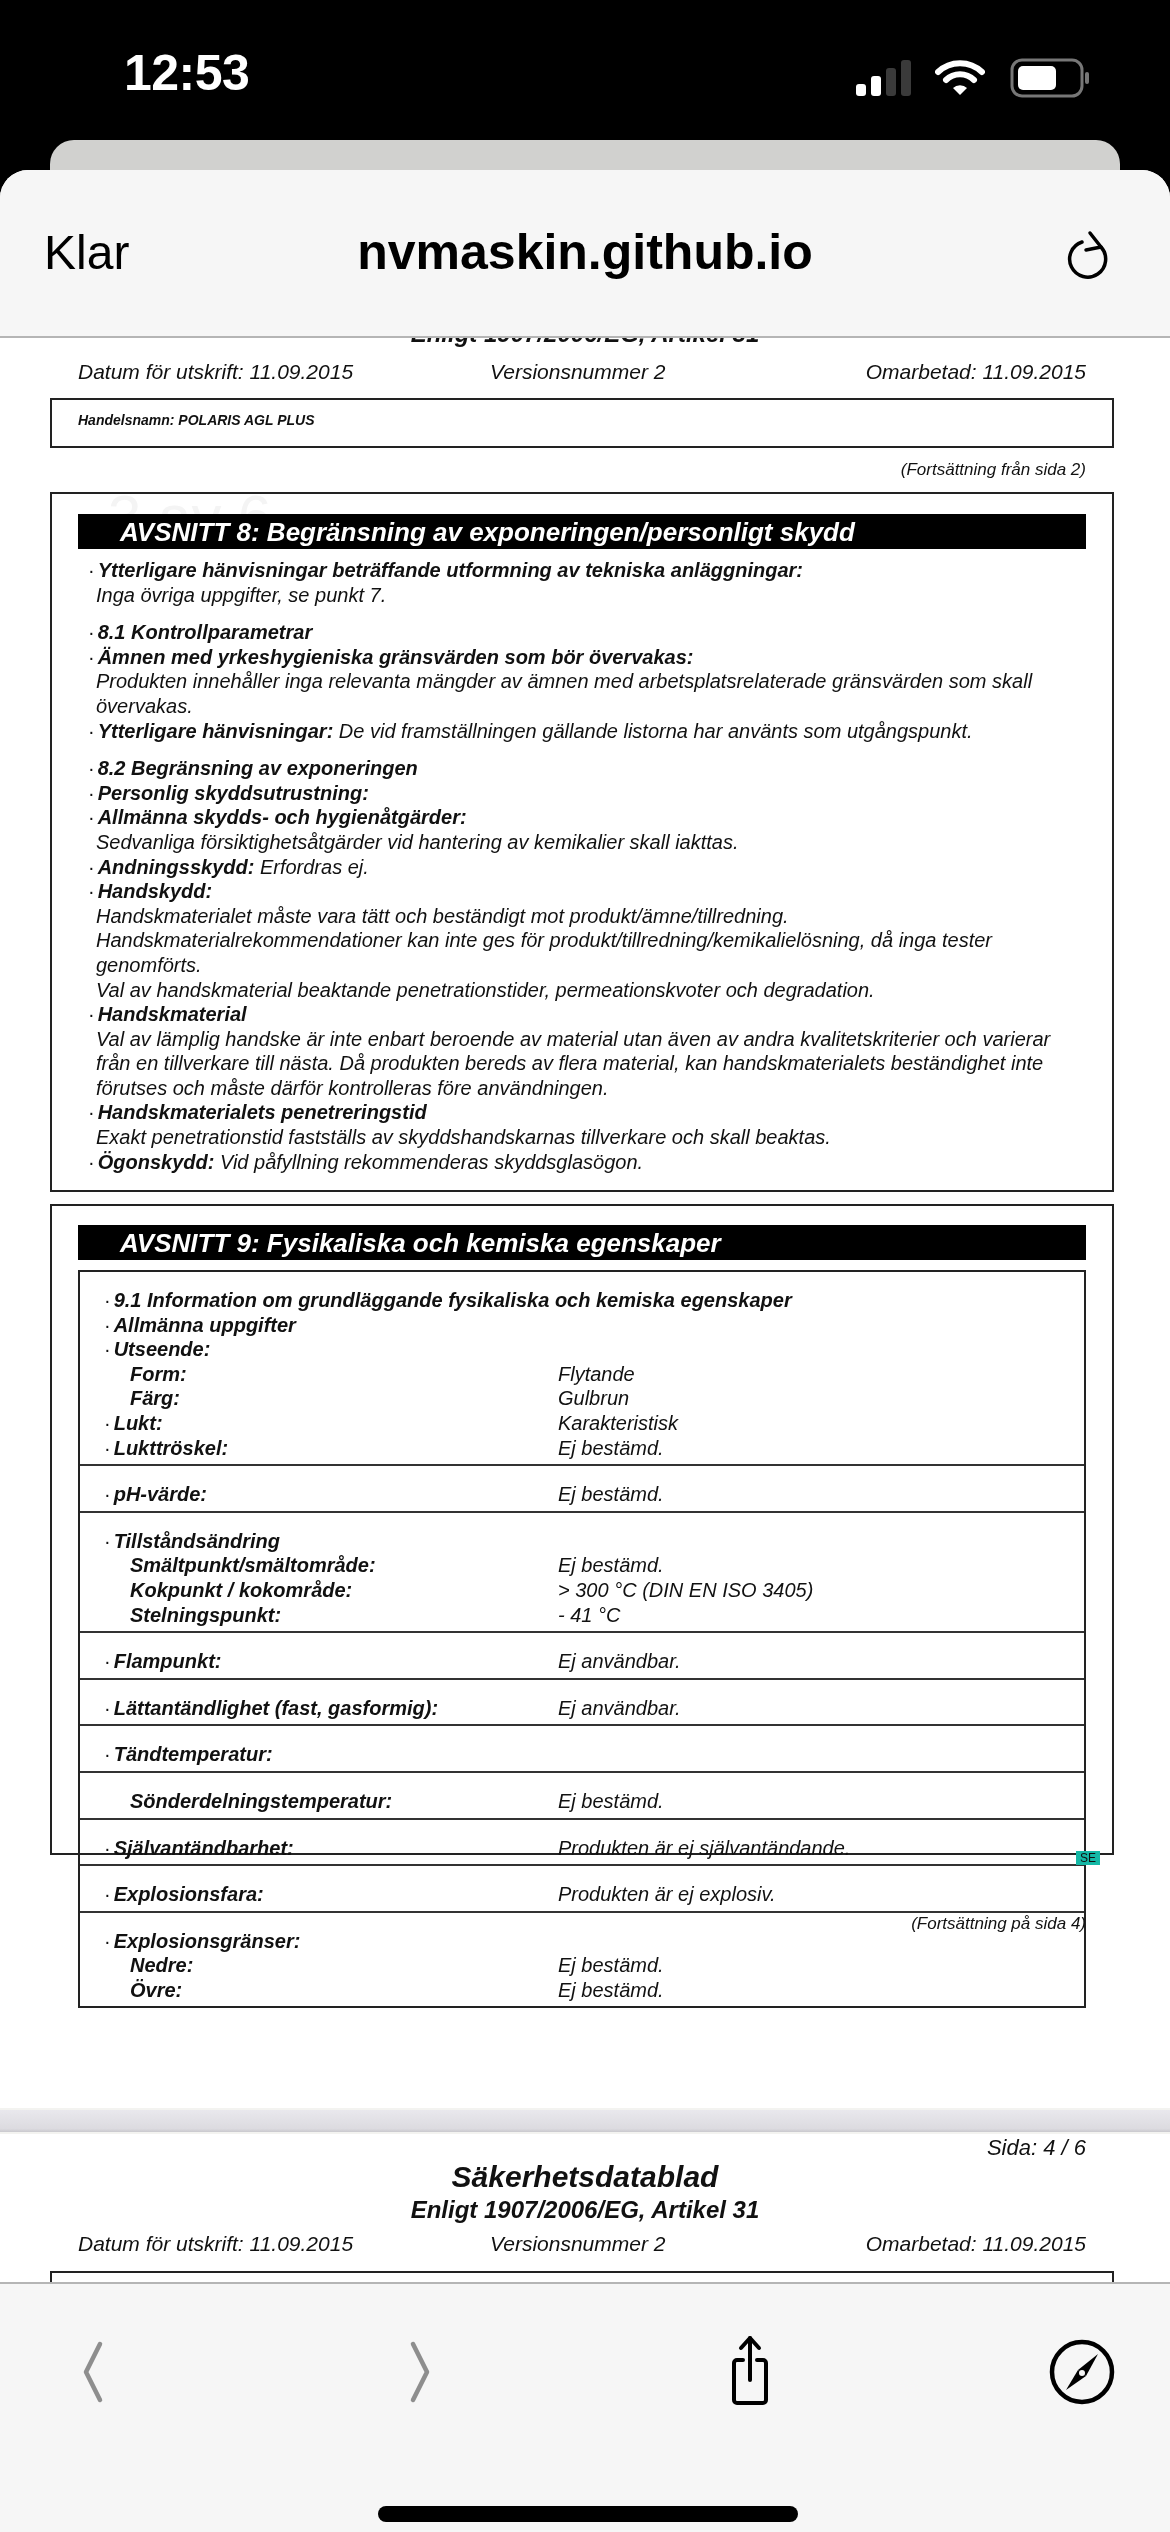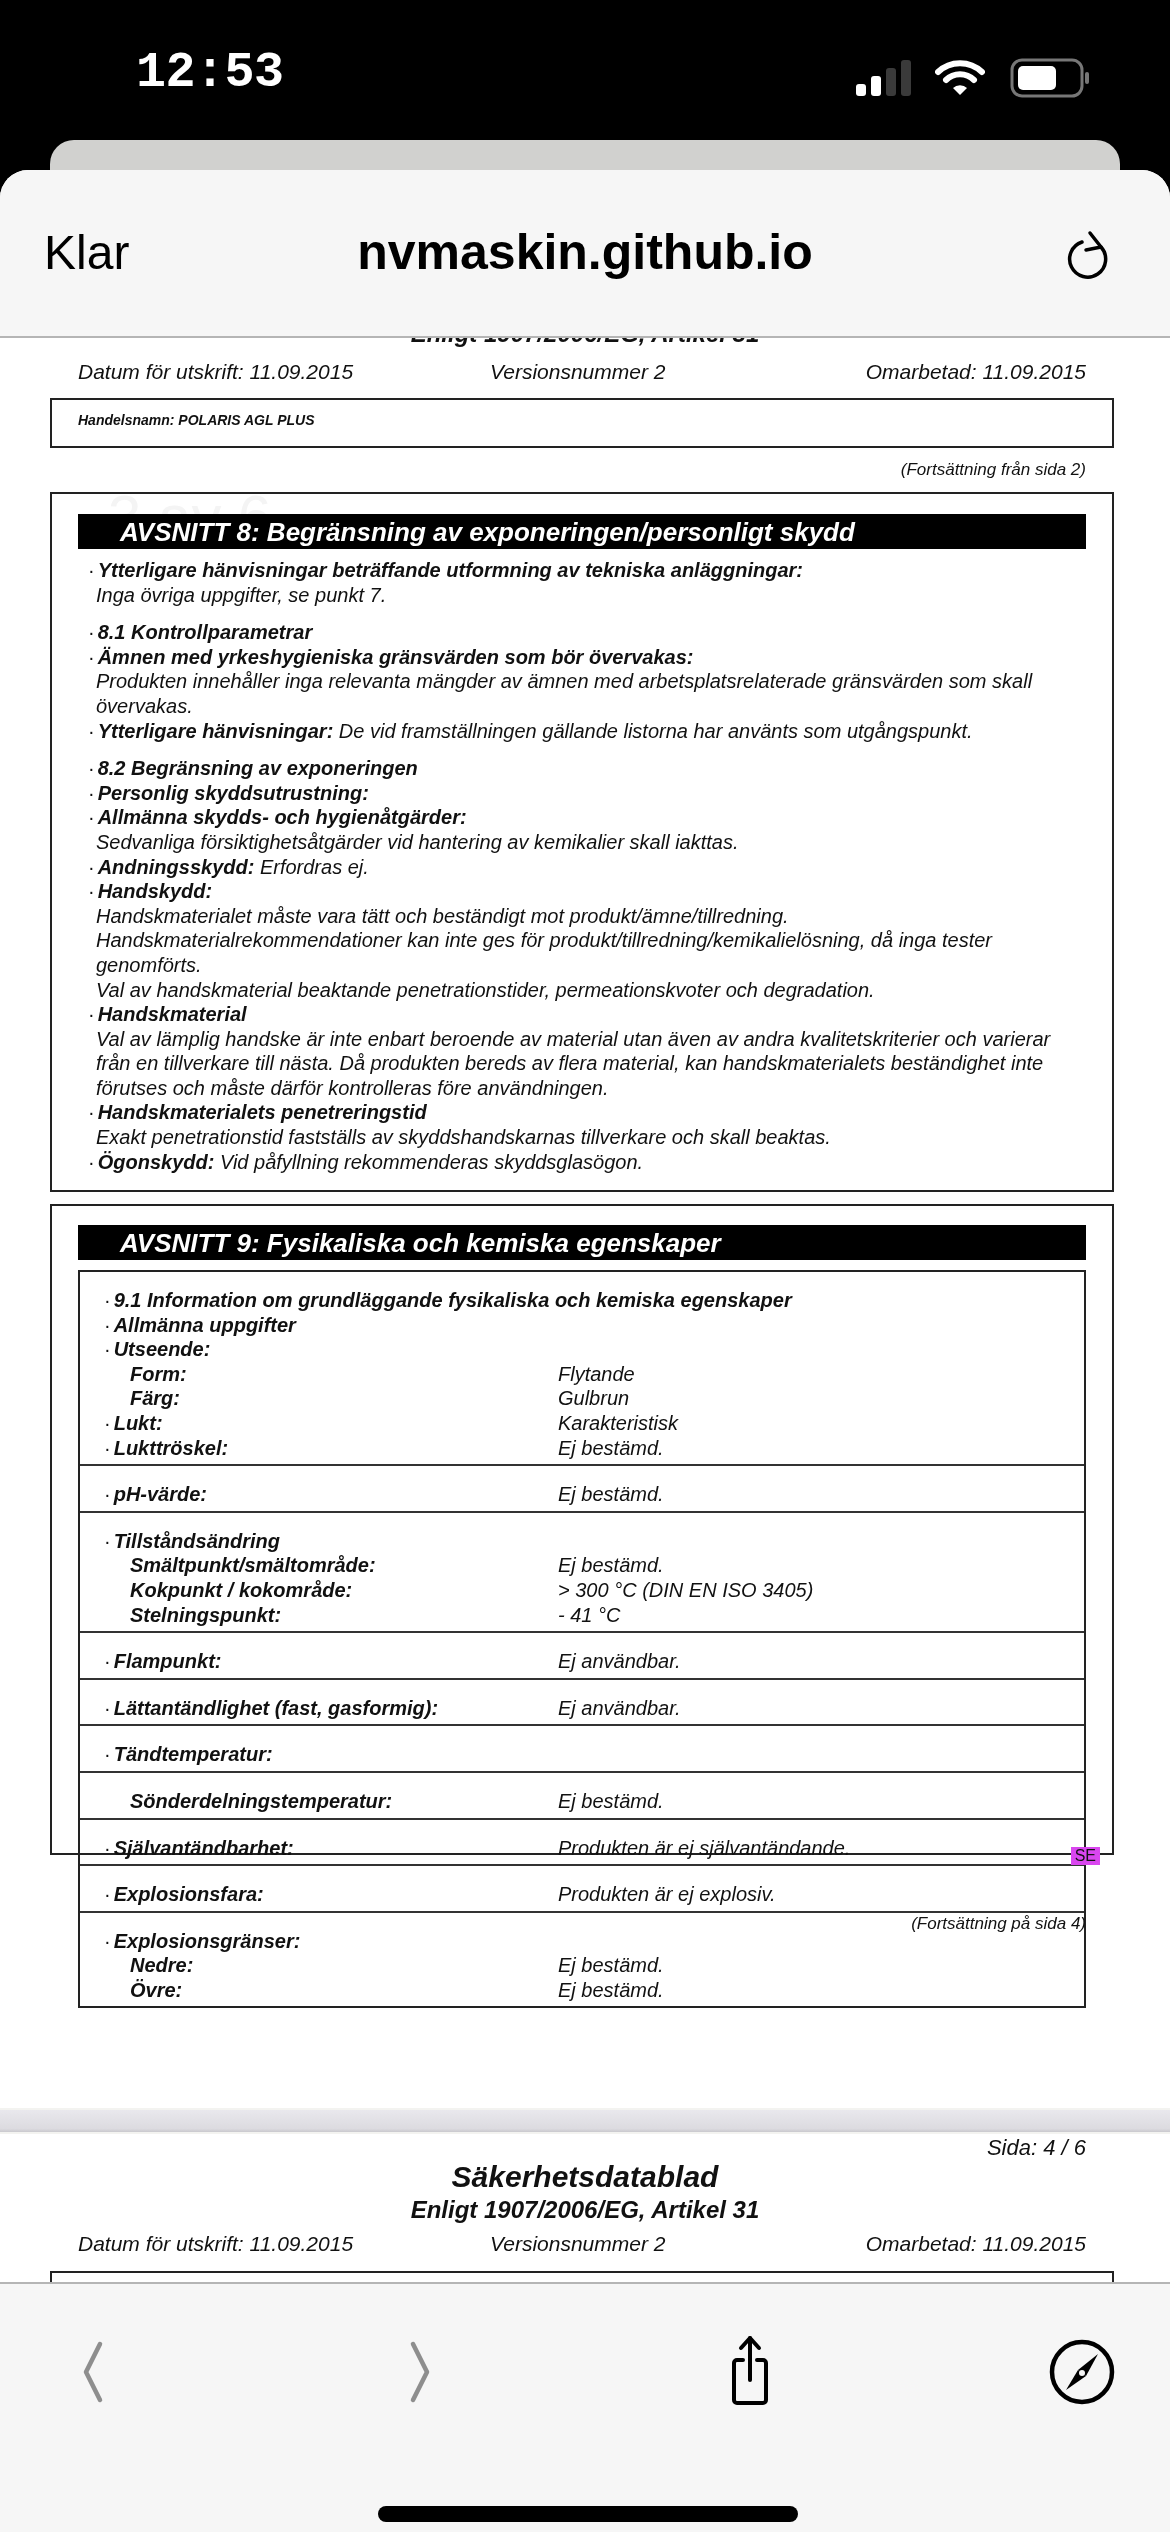--- a/index.html
+++ b/index.html
@@ -1,21 +1,21 @@
 <!DOCTYPE html>
 <html><head>
 <meta charset="utf-8">
 <style>
   * { box-sizing: border-box; margin: 0; padding: 0; }
   html, body { width: 1170px; height: 2532px; overflow: hidden; background: #000; }
   body { position: relative; font-family: "Liberation Sans", sans-serif; }
 
   
   .status-bar { position: absolute; left: 0; top: 0; width: 1170px; height: 170px; background: #000; }
-  .status-time { position: absolute; left: 136px; top: 44px; color: #fff; font-size: 50px; font-weight: 600; letter-spacing: -0.5px; font-family: Liberation Mono, monospace; }
+  .status-time { position: absolute; left: 124px; top: 44px; color: #fff; font-size: 50px; font-weight: 600; letter-spacing: -0.5px; font-family: Liberation Sans, sans-serif; }
   .signal { position: absolute; left: 856px; top: 60px; width: 58px; height: 36px; }
   .signal span { position: absolute; bottom: 0; width: 10px; border-radius: 3px; }
   .wifi { position: absolute; left: 935px; top: 58px; width: 50px; height: 40px; }
   .battery { position: absolute; left: 1010px; top: 58px; width: 80px; height: 40px; }
 
   .bg-card { position: absolute; left: 50px; top: 140px; width: 1070px; height: 60px; background: #d1d1cf; border-radius: 24px 24px 0 0; }
 
   
   .sheet { position: absolute; left: 0; top: 170px; width: 1170px; height: 2362px; background: #fff; border-radius: 28px 28px 0 0; overflow: hidden; }
   .sheet-header { position: absolute; left: 0; top: 0; width: 1170px; height: 168px; background: #f6f6f6; border-bottom: 2px solid #b5b5b5; z-index: 5; }
@@ -223,21 +223,21 @@
               <div class="prop-label sub">Nedre:</div>
               <div class="prop-value">Ej bestämd.</div>
             </div>
             <div class="prop-line">
               <div class="prop-label sub">Övre:</div>
               <div class="prop-value">Ej bestämd.</div>
             </div>
           </div>
         </div>
       <div class="cont-note" style="top:708px; right:26px">(Fortsättning på sida 4)</div>
-      <div style="position:absolute; right:12px; bottom:-12px; background:#d946ef; padding:0 4px; font-size:16px;">SE</div>
+      <div style="position:absolute; right:12px; bottom:-12px; background:#14b8a6; padding:0 4px; font-size:12px;">SE</div>
     </div>
 
     <div class="page-sep"></div>
 
     <div class="sida">Sida: 4 / 6</div>
     <div class="p4-title">Säkerhetsdatablad</div>
     <div class="p4-subtitle">Enligt 1907/2006/EG, Artikel 31</div>
     <div class="meta-row" style="top:2062px">
       <span>Datum för utskrift: 11.09.2015</span>
       <span>Versionsnummer 2</span>

